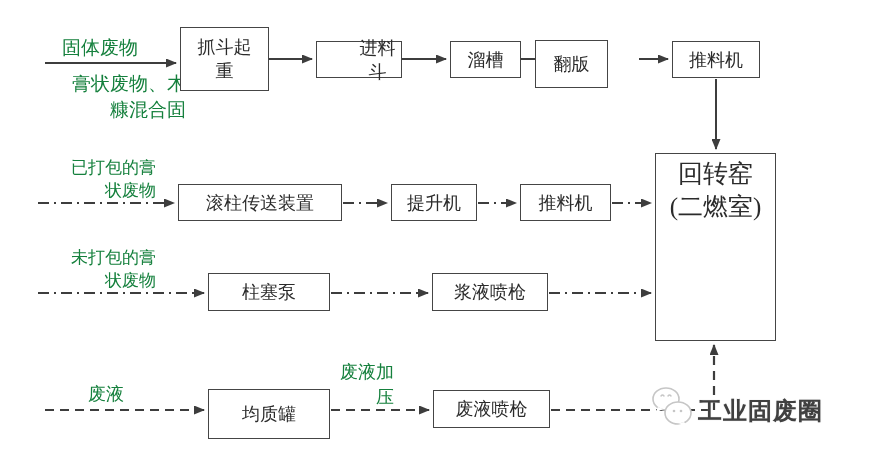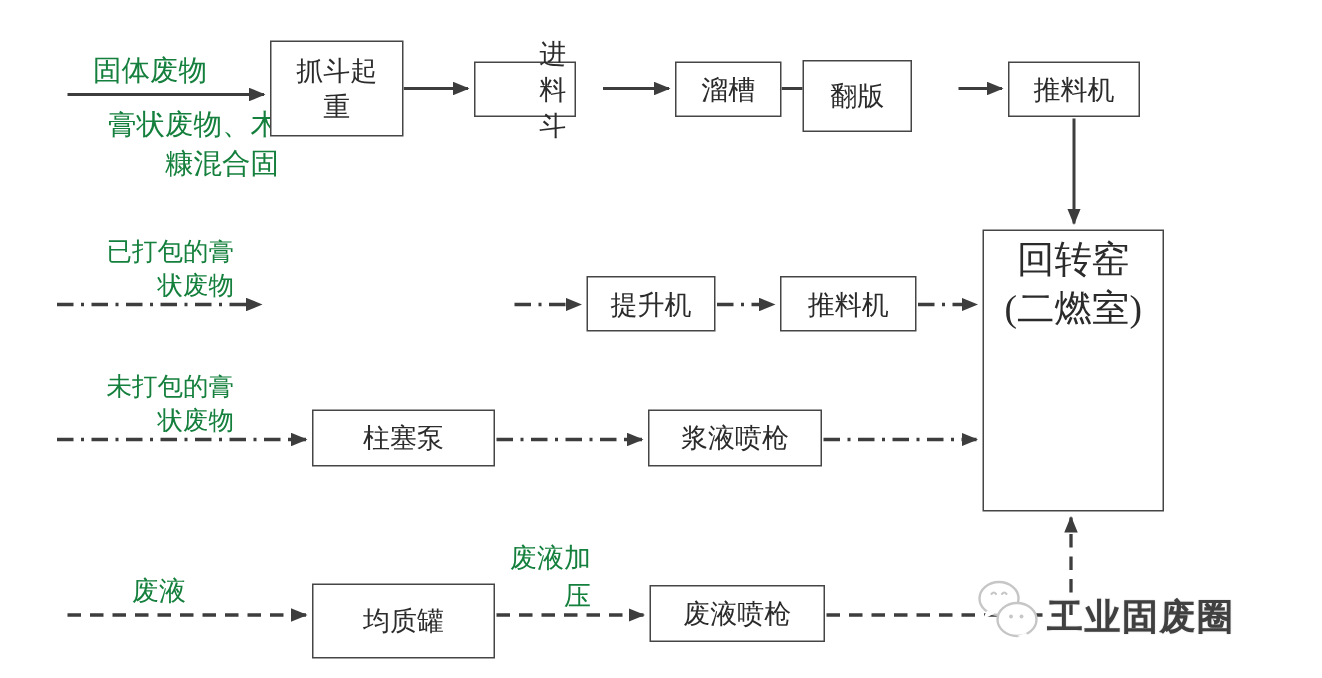--- a/index.html
+++ b/index.html
@@ -71,26 +71,27 @@
   <div class="flow-label alignR" style="left:56px;top:156px;width:100px;">已打包的膏
 状废物</div>
   <div class="flow-label alignR" style="left:56px;top:246px;width:100px;">未打包的膏
 状废物</div>
   <div class="flow-label single" style="left:88px;top:383px;font-size:18px;">废液</div>
   <div class="flow-label alignR" style="left:330px;top:360px;width:64px;font-size:18px;line-height:25px;">废液加
 压</div>
 
   <div class="box" style="left:180px;top:27px;width:89px;height:64px;">抓斗起
 重</div>
-  <div class="box" style="left:316px;top:41px;width:68px;height:37px;padding-left:37px;">进料斗</div>
+  <div class="box" style="left:316px;top:41px;width:86px;height:37px;padding-left:37px;">进料斗</div>
   <div class="box" style="left:450px;top:41px;width:71px;height:37px;">溜槽</div>
   <div class="box" style="left:535px;top:40px;width:73px;height:48px;">翻版</div>
   <div class="box" style="left:672px;top:41px;width:88px;height:37px;">推料机</div>
   <div class="box kiln" style="left:655px;top:153px;width:121px;height:188px;">回转窑
 (二燃室)</div>
+  <div class="box" style="left:178px;top:184px;width:164px;height:37px;">滚柱传送装置</div>
   <div class="box" style="left:391px;top:184px;width:86px;height:37px;">提升机</div>
   <div class="box" style="left:520px;top:184px;width:91px;height:37px;">推料机</div>
   <div class="box" style="left:208px;top:273px;width:122px;height:38px;">柱塞泵</div>
   <div class="box" style="left:432px;top:273px;width:116px;height:38px;">浆液喷枪</div>
   <div class="box" style="left:208px;top:389px;width:122px;height:50px;">均质罐</div>
   <div class="box" style="left:433px;top:390px;width:117px;height:38px;">废液喷枪</div>
 
   <div id="watermark">
     <svg width="48" height="44" viewBox="0 0 48 44" xmlns="http://www.w3.org/2000/svg">
       <g stroke="#c6c6c6" stroke-width="1.6" fill="#ffffff">

